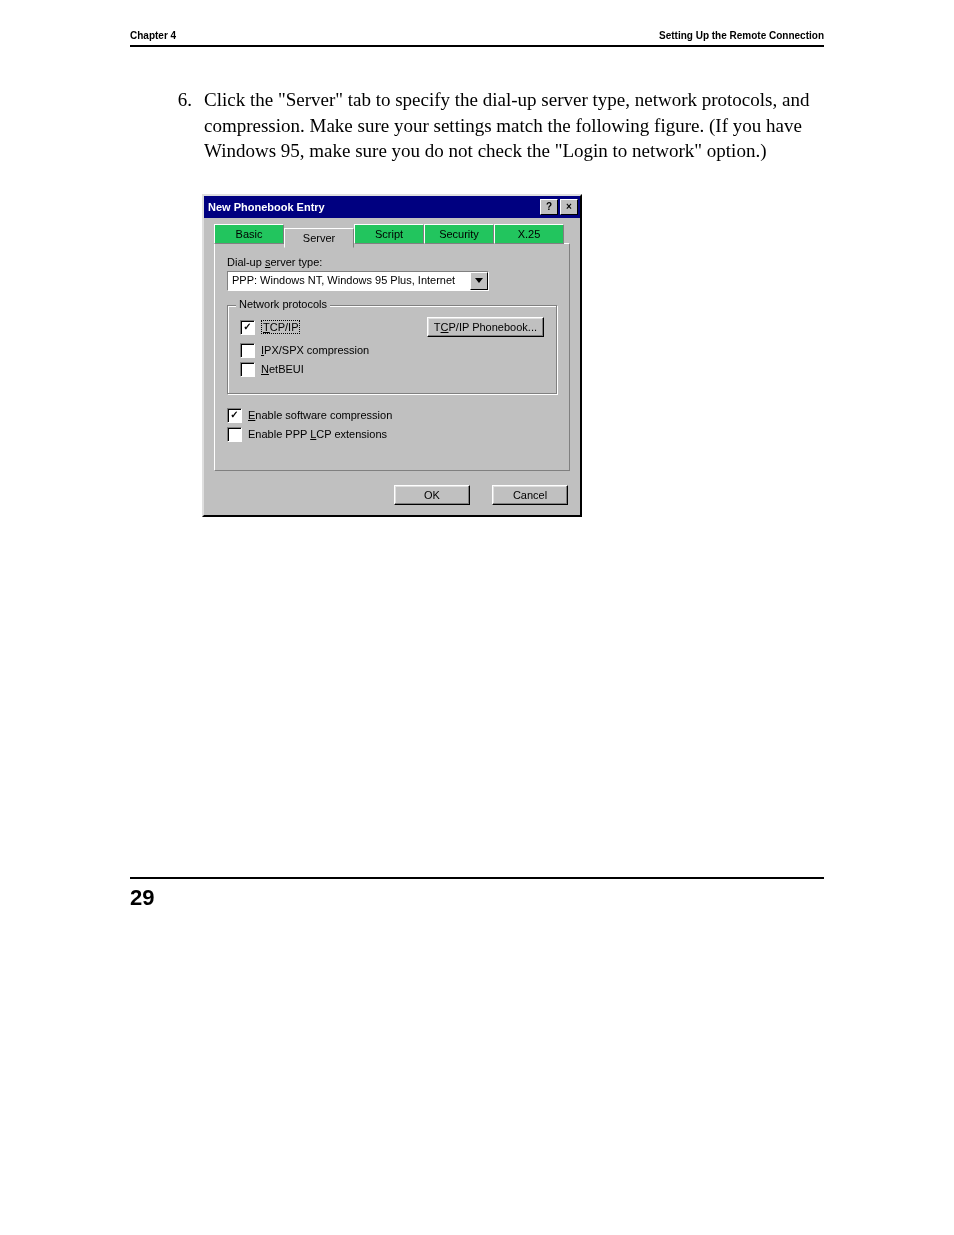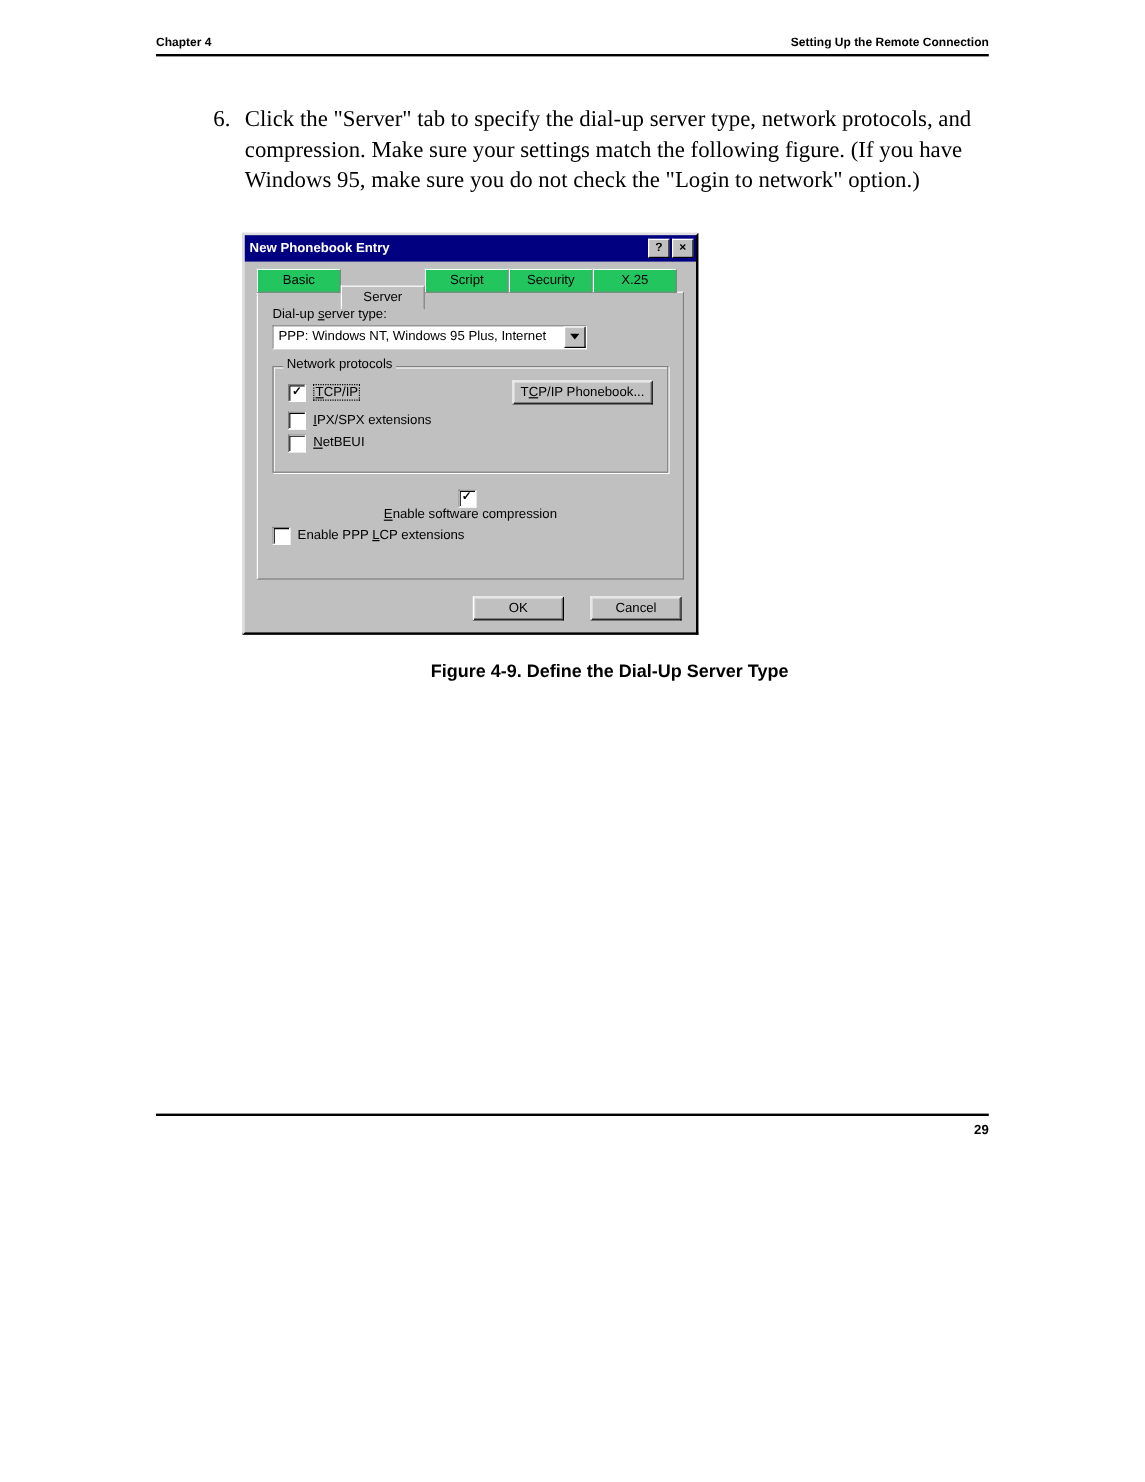--- a/index.html
+++ b/index.html
@@ -74,21 +74,21 @@
     border: 1px solid;
     border-color: #fff #808080 #808080 #fff;
     background: #22c55e;
     margin-right: 0;
     position: relative;
   }
   .tab.active {
     background: #c0c0c0;
     border-bottom: 1px solid #c0c0c0;
     z-index: 3;
-    top: 14px;
+    top: 4px;
   }
   .tabpanel {
     border: 1px solid;
     border-color: #fff #808080 #808080 #fff;
     margin-top: -1px;
     padding: 12px 12px 24px 12px;
     position: relative;
     z-index: 1;
   }
   .lbl { margin-bottom: 3px; }
@@ -157,24 +157,23 @@
     font-weight: bold;
     font-size: 15px;
     text-align: center;
     margin-top: 22px;
   }
 
   .footer {
     margin-top: 360px;
     border-top: 2px solid #000;
     padding-top: 6px;
-    text-align: right;
     font-family: Arial, Helvetica, sans-serif;
     font-weight: bold;
-    font-size: 11px;
+    font-size: 22px;
   }
 </style>
 </head>
 <body>
 
 <div class="page">
   <div class="hdr">
     <span>Chapter 4</span>
     <span>Setting Up the Remote Connection</span>
   </div>
@@ -224,46 +223,45 @@
                   </span>
                 </div>
                 <div class="spacer"></div>
                 <div class="btn">
                   <span>T</span><span class="ul">C</span><span>P/IP Phonebook...</span>
                 </div>
               </div>
 
               <div class="chkrow">
                 <div class="chk"></div>
-                <span><span class="ul">I</span><span>PX/SPX extensions</span></span>
+                <span><span class="ul">I</span><span>PX/SPX compression</span></span>
               </div>
 
               <div class="chkrow">
                 <div class="chk"></div>
                 <span><span class="ul">N</span><span>etBEUI</span></span>
               </div>
             </div>
 
-            <div class="chkrow" style="margin-top:14px;flex-direction:column;">
+            <div class="chkrow" style="margin-top:14px;">
               <div class="chk checked"></div>
               <span><span class="ul">E</span><span>nable software compression</span></span>
             </div>
             <div class="chkrow">
               <div class="chk"></div>
               <span><span>Enable PPP </span><span class="ul">L</span><span>CP extensions</span></span>
             </div>
           </div>
 
           <div class="dlg-btns">
             <div class="btn small">OK</div>
             <div class="btn small">Cancel</div>
           </div>
         </div>
       </div>
 
-      <div class="caption">Figure 4-9.  Define the Dial-Up Server Type</div>
     </div>
   </div>
 
   <div class="footer">
     <span>29</span>
   </div>
 </div>
 
 </body></html>

